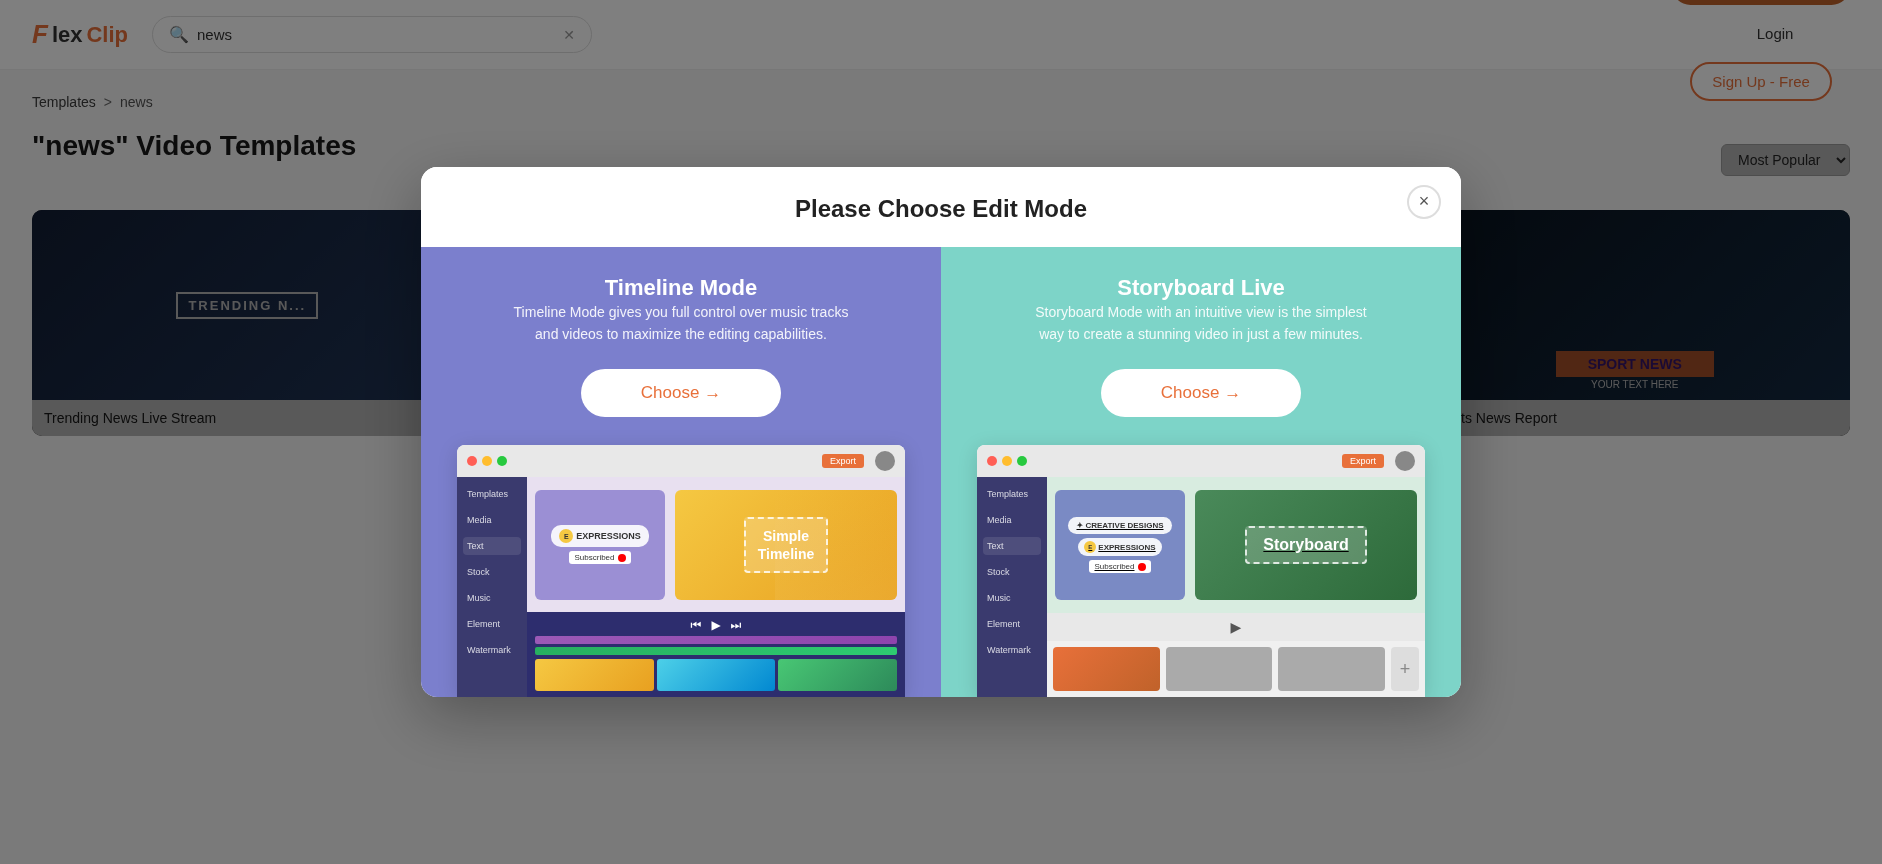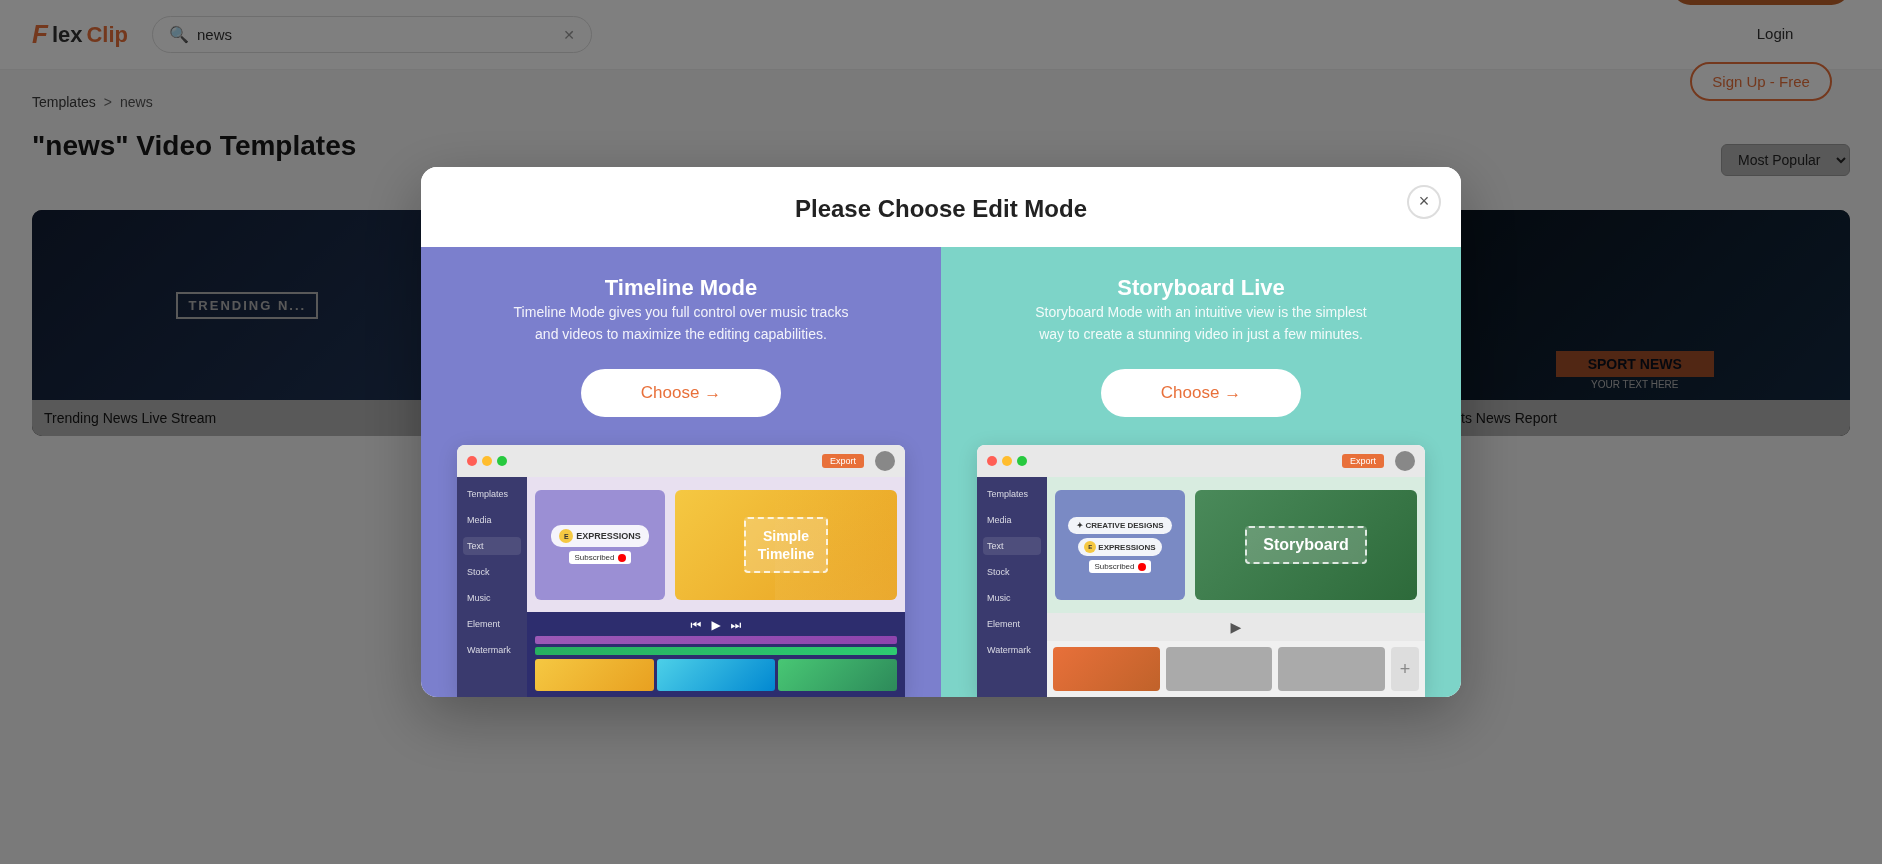--- a/index.html
+++ b/index.html
@@ -174,21 +174,21 @@
       <div class="video-thumb thumb-breaking">
         <div style="color:#fff;font-size:16px;font-weight:900;letter-spacing:2px;">...KING</div>
         <div style="position:absolute;bottom:10px;right:10px;background:#e8703a;color:#fff;padding:4px 10px;font-size:12px;font-weight:700;border-radius:3px;">O</div>
       </div>
       <div class="card-title">The Big News</div>
     </div>
 
     <div class="video-card">
       <div class="video-thumb thumb-sport2">
         <div style="position:absolute;bottom:10px;left:0;right:0;text-align:center;">
-          <div style="background:#e8703a;color:#0f172a;font-size:14px;font-weight:900;padding:5px 32px;display:inline-block;">SPORT NEWS</div>
+          <div style="background:#e8703a;color:#4c1d95;font-size:14px;font-weight:900;padding:5px 32px;display:inline-block;">SPORT NEWS</div>
           <div style="color:#fff;font-size:10px;margin-top:2px;">YOUR TEXT HERE</div>
         </div>
       </div>
       <div class="card-title">Sports News Report</div>
     </div>
   </div>
 </div>
 
 <div class="overlay">
   <div class="modal">
@@ -278,21 +278,21 @@
             <div class="mockup-sidebar">
               <div class="sidebar-item-mock">Templates</div>
               <div class="sidebar-item-mock">Media</div>
               <div class="sidebar-item-mock active">Text</div>
               <div class="sidebar-item-mock">Stock</div>
               <div class="sidebar-item-mock">Music</div>
               <div class="sidebar-item-mock">Element</div>
               <div class="sidebar-item-mock">Watermark</div>
             </div>
             <div style="flex:1;display:flex;flex-direction:column;">
-              <div style="flex:1;background:#d8ece0;display:flex;align-items:center;justify-content:center;gap:10px;padding:8px;">
+              <div style="flex:1;background:#d8ece0;display:flex;align-items:center;justify-content:center;gap:10px;padding:8px;text-decoration:underline;">
                 <div style="width:130px;height:110px;background:#7a8ac4;border-radius:6px;display:flex;flex-direction:column;align-items:center;justify-content:center;gap:4px;padding:8px;">
                   <div style="background:rgba(255,255,255,0.9);border-radius:10px;padding:4px 8px;font-size:8px;font-weight:700;color:#333;display:flex;align-items:center;gap:2px;">✦ CREATIVE DESIGNS</div>
                   <div style="background:rgba(255,255,255,0.9);border-radius:10px;padding:3px 6px;font-size:8px;font-weight:700;color:#333;display:flex;align-items:center;gap:2px;">
                     <div style="width:12px;height:12px;background:#f5c842;border-radius:50%;display:flex;align-items:center;justify-content:center;font-size:6px;color:#333;">E</div>
                     EXPRESSIONS
                   </div>
                   <div class="subscribed-badge">
                     Subscribed <div class="yt-dot"></div>
                   </div>
                 </div>

